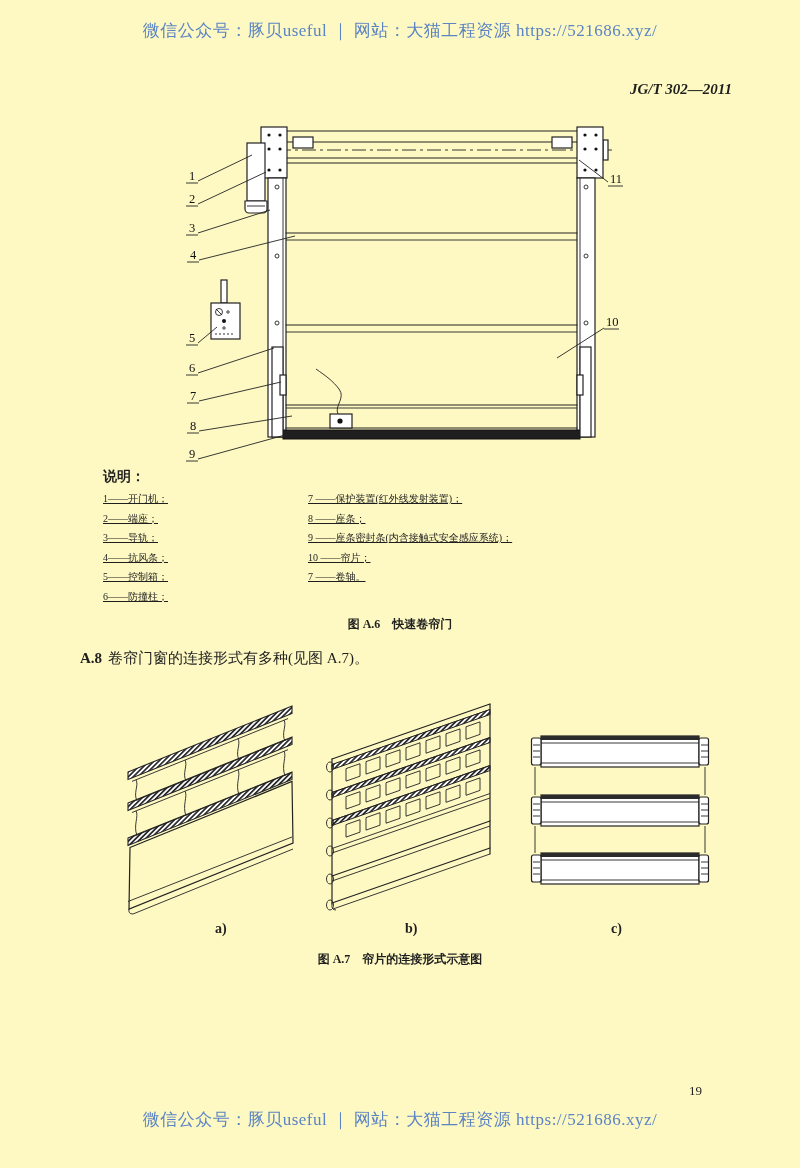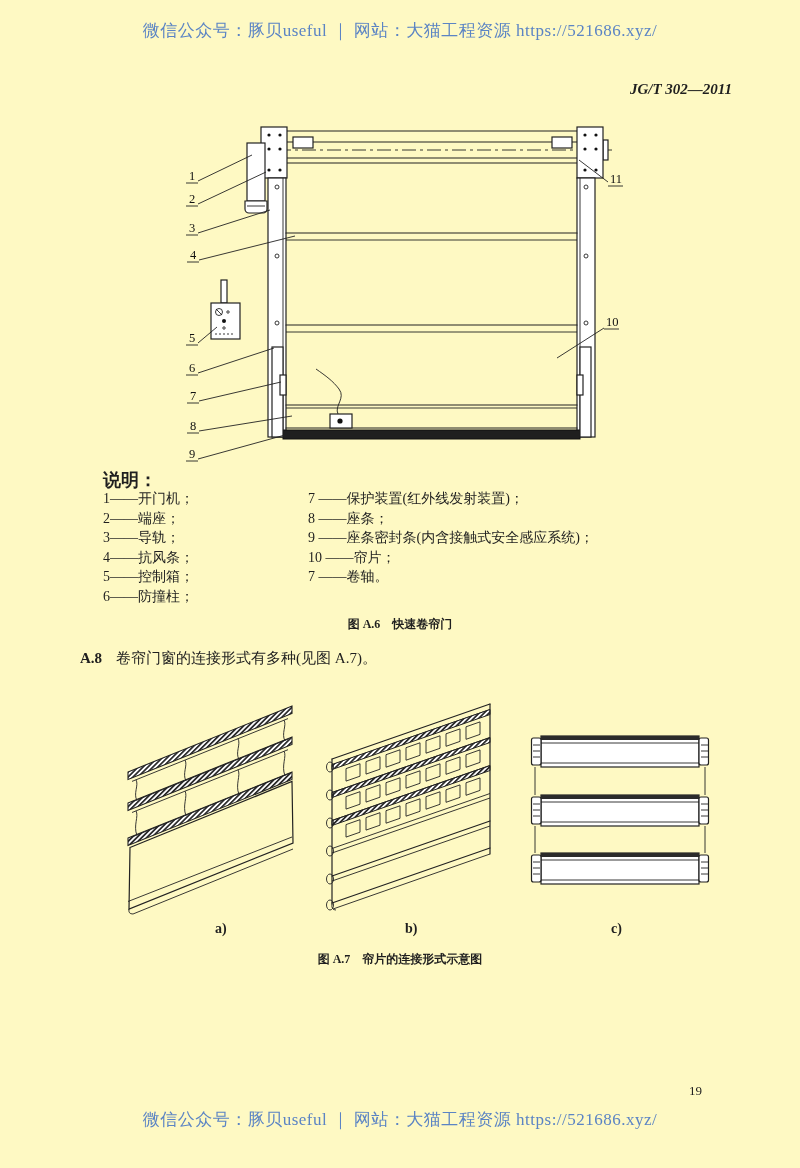--- a/index.html
+++ b/index.html
@@ -11,25 +11,25 @@
   .abs{position:absolute;}
   .watermark{
     left:0;right:0;text-align:center;font-size:17px;letter-spacing:.5px;
     color:#5b84c4;font-family:"Liberation Serif","DejaVu Serif",serif;
   }
   .doc-number{
     font-size:15px;font-weight:bold;font-style:italic;
     font-family:"Liberation Serif","DejaVu Serif",serif;
     margin-left:20px;
   }
-  .legend-title{font-size:18px;font-weight:bold;}
-  .legend-col{font-size:14px;line-height:19.5px;white-space:nowrap;}
+  .legend-title{font-size:14px;font-weight:bold;}
+  .legend-col{font-size:10px;line-height:19.5px;white-space:nowrap;text-decoration:underline;}
   .caption{left:0;right:0;text-align:center;font-size:12px;font-weight:bold;}
   .para{font-size:15px;}
-  .para .lbl{font-weight:bold;margin-right:14px;}
+  .para .lbl{font-weight:bold;margin-right:6px;}
   .sub-label{font-size:14px;font-weight:bold;}
   .page-num{font-size:13px;}
   svg{display:block;}
   .ln{stroke:#222;stroke-width:1.2;fill:none;stroke-linecap:round;}
   .thin{stroke:#222;stroke-width:.9;fill:none;}
   .wht{fill:#fff;stroke:#222;stroke-width:1.2;}
   .callout{font-size:12.5px;font-family:"Liberation Serif","DejaVu Serif",serif;fill:#111;}
 </style>
 </head>
 <body>

